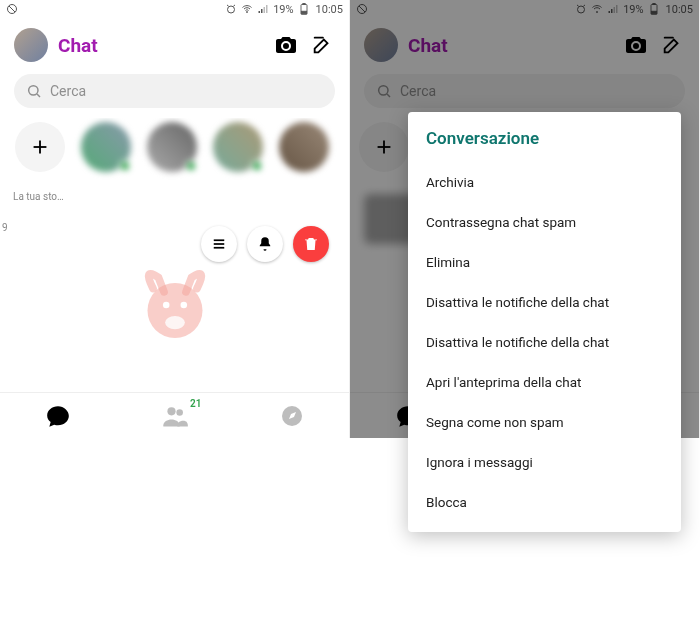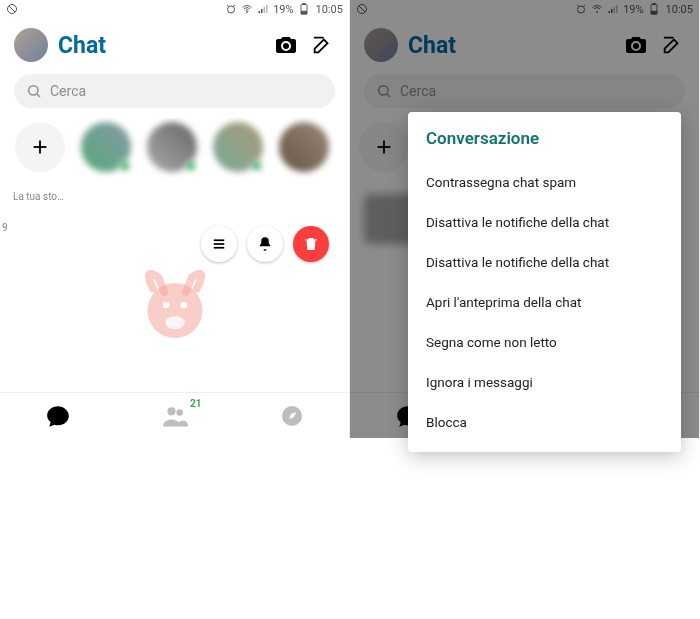--- a/index.html
+++ b/index.html
@@ -51,23 +51,23 @@
     align-items: center;
     padding: 10px 14px 8px 14px;
     gap: 10px;
   }
   .avatar {
     width: 34px; height: 34px; border-radius: 50%;
     background: linear-gradient(135deg,#b0a090,#7080a0);
     flex-shrink: 0;
   }
   .header-title {
-    font-size: 23px;
+    font-size: 19px;
     font-weight: 700;
-    color: #0369a1;
+    color: #a21caf;
     flex: 1;
   }
   .header-icon {
     width: 26px; height: 26px;
     display: flex; align-items: center; justify-content: center;
     color: #000;
   }
   
   .search-wrap { padding: 4px 14px 10px 14px; }
   .search {
@@ -440,21 +440,23 @@
         <svg width="24" height="24" viewBox="0 0 24 24" fill="#bdbdbd">
             <circle cx="12" cy="12" r="10"></circle>
             <path d="M9 15l2-5 5-2-2 5-5 2z" fill="#fff"></path>
           </svg>
       </div>
     </div>
   </div>
 
   <div class="menu-overlay">
     <div class="menu-title">Conversazione</div>
+    <div class="menu-item">Archivia</div>
     <div class="menu-item">Contrassegna chat spam</div>
+    <div class="menu-item">Elimina</div>
     <div class="menu-item">Disattiva le notifiche della chat</div>
     <div class="menu-item">Disattiva le notifiche della chat</div>
     <div class="menu-item">Apri l'anteprima della chat</div>
-    <div class="menu-item">Segna come non letto</div>
+    <div class="menu-item">Segna come non spam</div>
     <div class="menu-item">Ignora i messaggi</div>
     <div class="menu-item">Blocca</div>
   </div>
 </div>
 
 </body></html>

